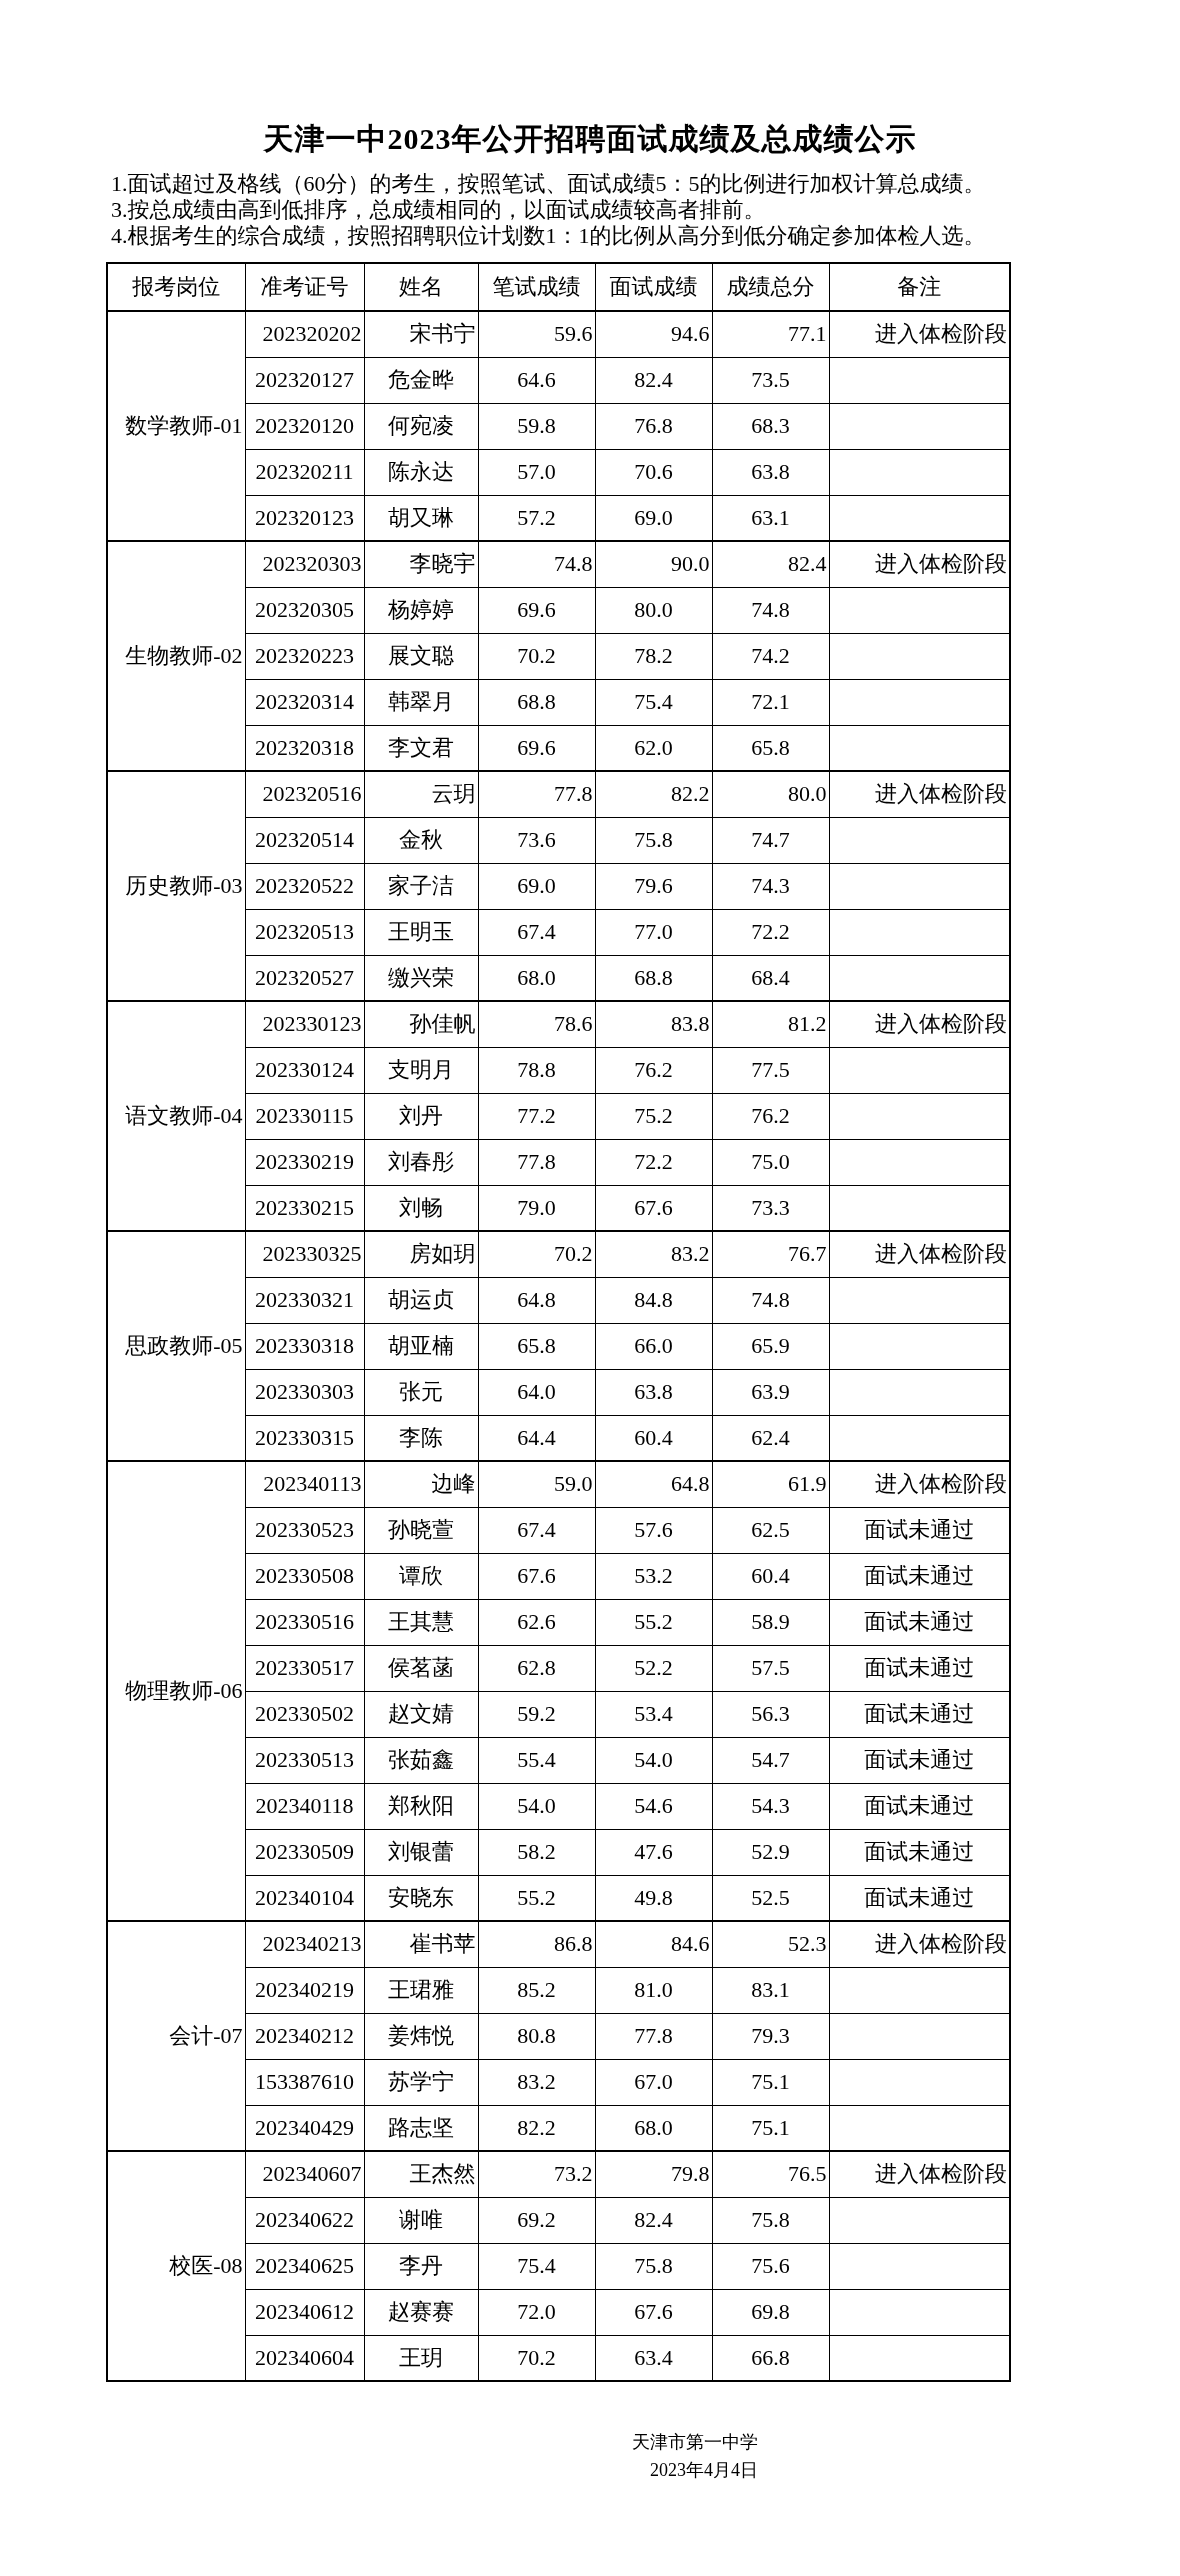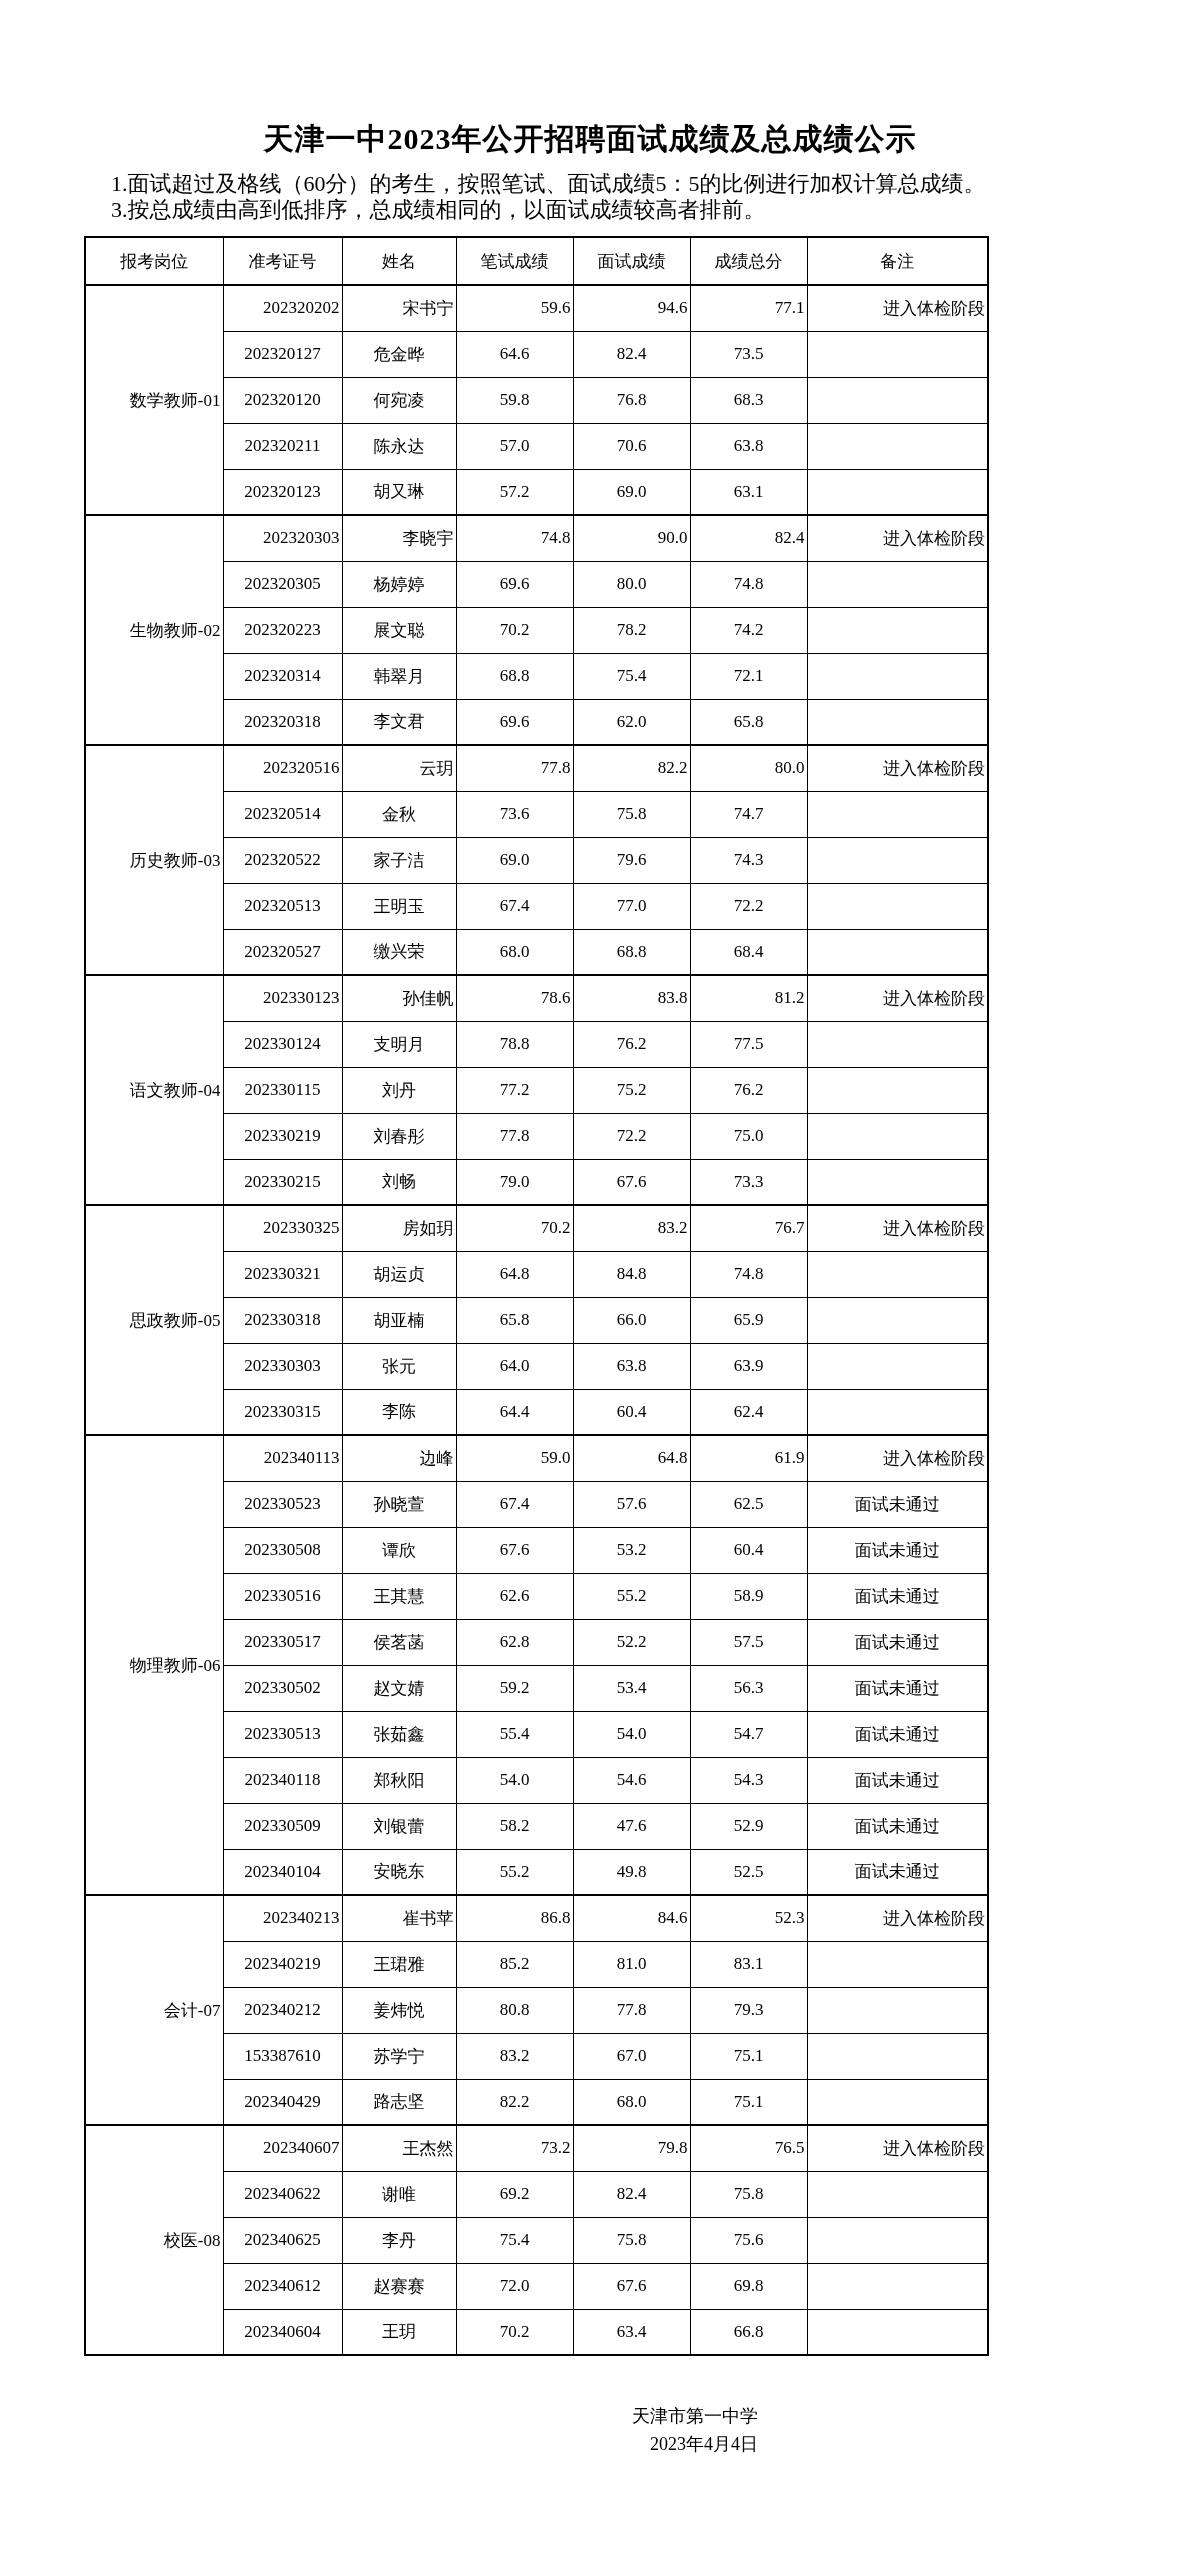--- a/index.html
+++ b/index.html
@@ -27,24 +27,24 @@
     margin-top: 10px;
     margin-left: 111px;
     margin-right: 79px;
     font-size: 22px;
     line-height: 26px;
   }
   table.score-table {
     border-collapse: collapse;
     table-layout: fixed;
     width: 905px;
-    margin-left: 84px;
+    margin-left: 106px;
     margin-top: 13px;
     border: 2px solid #000000;
-    font-size: 17px;
+    font-size: 22px;
   }
   table.score-table th,
   table.score-table td {
     border: 1px solid #000000;
     text-align: center;
     vertical-align: middle;
     padding: 0 2px;
     overflow: hidden;
     white-space: nowrap;
   }
@@ -68,20 +68,21 @@
   }
 </style>
 </head>
 <body>
 
 <h1 class="page-title">天津一中2023年公开招聘面试成绩及总成绩公示</h1>
 
 <div class="notes">
   <div>1.面试超过及格线（60分）的考生，按照笔试、面试成绩5：5的比例进行加权计算总成绩。</div>
   <div>3.按总成绩由高到低排序，总成绩相同的，以面试成绩较高者排前。</div>
+  <div>4.根据考生的综合成绩，按照招聘职位计划数1：1的比例从高分到低分确定参加体检人选。</div>
 </div>
 
 <table class="score-table" id="score-table">
   <colgroup>
     <col style="width:138px">
     <col style="width:119px">
     <col style="width:114px">
     <col style="width:117px">
     <col style="width:117px">
     <col style="width:117px">

